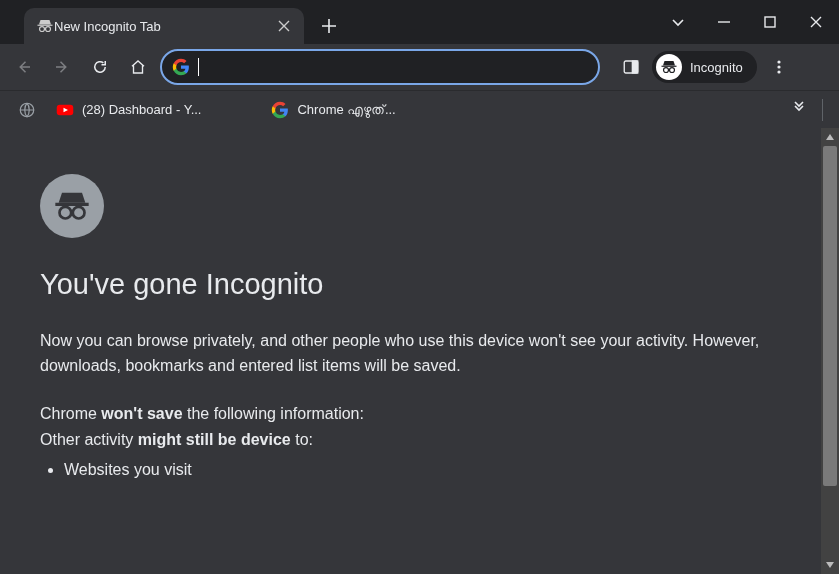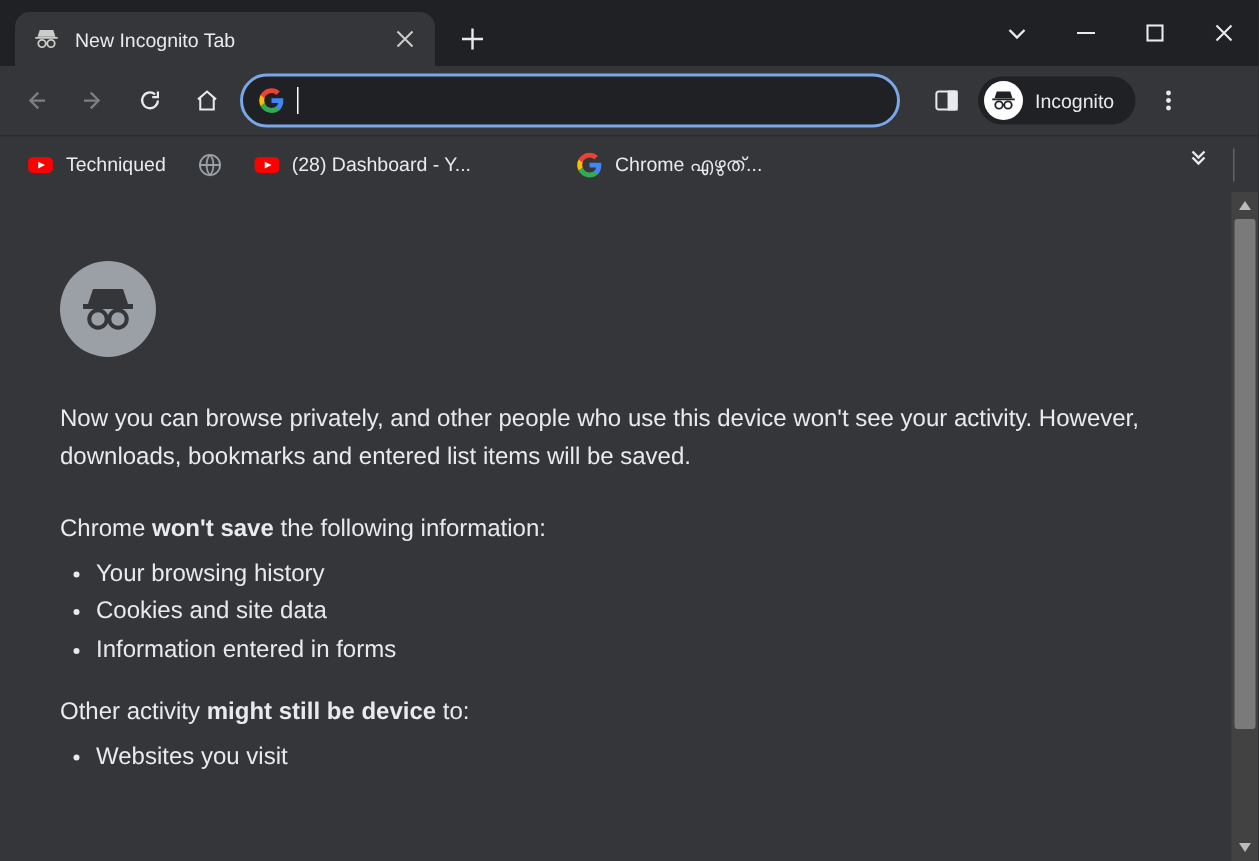--- a/index.html
+++ b/index.html
@@ -12,28 +12,27 @@
     position: relative;
   }
   
   .titlebar {
     height: 44px;
     background: #202124;
     display: flex;
     align-items: flex-end;
   }
   .tab {
-    margin-left: 10px;
+    margin-left: 24px;
     height: 36px;
     background: #35363a;
     border-radius: 10px 10px 0 0;
     display: flex;
     align-items: center;
     padding: 0 12px;
-    gap: 10px;
     min-width: 280px;
     position: relative;
   }
   .tab-title { font-size: 13px; color: #e8eaed; flex: 1; white-space: nowrap; overflow: hidden; text-overflow: ellipsis;}
   .incog-mini {
     width: 18px; height: 18px;
     display:flex; align-items:center; justify-content:center;
   }
   .incog-mini svg { width:18px; height:18px; }
   .tab-close {
@@ -268,29 +267,20 @@
   <div class="menu-btn">
     <svg viewBox="0 0 16 16" fill="#e8eaed">
         <circle cx="8" cy="3" r="1.6"></circle>
         <circle cx="8" cy="8" r="1.6"></circle>
         <circle cx="8" cy="13" r="1.6"></circle>
       </svg>
   </div>
 </div>
 
 <div class="bookmarks">
-  <div class="bm">
-    <span class="bm-icon">
-      <svg viewBox="0 0 24 24">
-          <rect x="1" y="5" width="22" height="14" rx="4" fill="#ff0000"></rect>
-          <path d="M10 9 L16 12 L10 15 Z" fill="#fff"></path>
-        </svg>
-    </span>
-    <span class="bmlabel">Techniqued</span>
-  </div>
   <div class="bm" style="min-width:30px">
     <span class="bm-icon">
       <svg viewBox="0 0 24 24" stroke="#9aa0a6" stroke-width="1.6" fill="none">
           <circle cx="12" cy="12" r="9"></circle>
           <path d="M3 12 H21 M12 3 C8 7 8 17 12 21 C16 17 16 7 12 3"></path>
         </svg>
     </span>
   </div>
   <div class="bm">
     <span class="bm-icon">
@@ -326,29 +316,25 @@
   <div class="content">
     <div class="big-icon">
       <svg viewBox="0 0 24 24" fill="none" stroke="#35363a" stroke-width="1.6">
         <path d="M4 10 L6 4 L18 4 L20 10 Z" fill="#35363a" stroke="none"></path>
         <path d="M2 11 L22 11" stroke="#35363a" stroke-width="2"></path>
         <circle cx="8" cy="16" r="3.5"></circle>
           <circle cx="16" cy="16" r="3.5"></circle>
         <path d="M11.5 16 L12.5 16"></path>
       </svg>
     </div>
+    <h1>You've gone Incognito</h1>
     <p class="lead">Now you can browse privately, and other people who use this device won't see your activity. However, downloads, bookmarks and entered list items will be saved.</p>
     <p class="sub">
       <span>Chrome </span><span class="bold">won't save</span><span> the following information:</span>
     </p>
-    <ul>
-      <li>Your browsing history</li>
-      <li>Cookies and site data</li>
-      <li>Information entered in forms</li>
-    </ul>
     <p class="sub">
       <span>Other activity </span><span class="bold">might still be device</span><span> to:</span>
     </p>
     <ul>
       <li>Websites you visit</li>
     </ul>
   </div>
   <div class="scrollbar">
     <div class="sb-arr">
         <svg viewBox="0 0 10 10" fill="#bbb">

